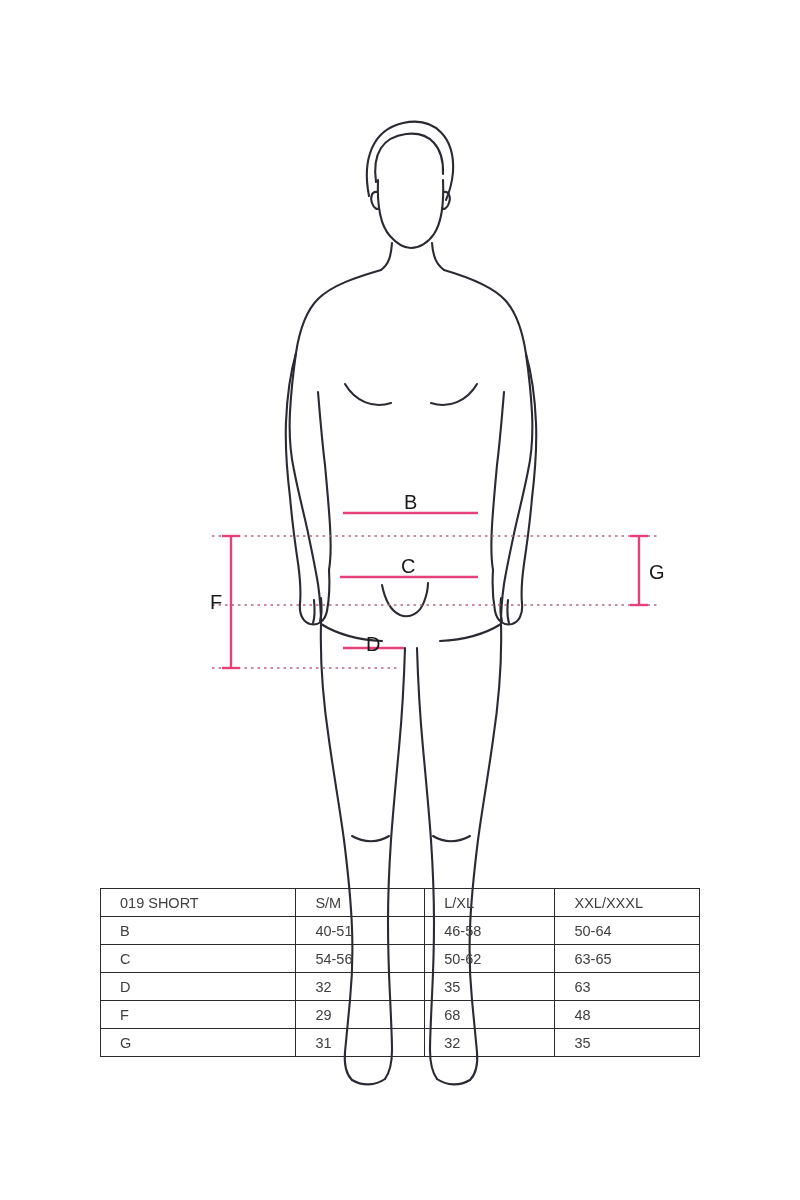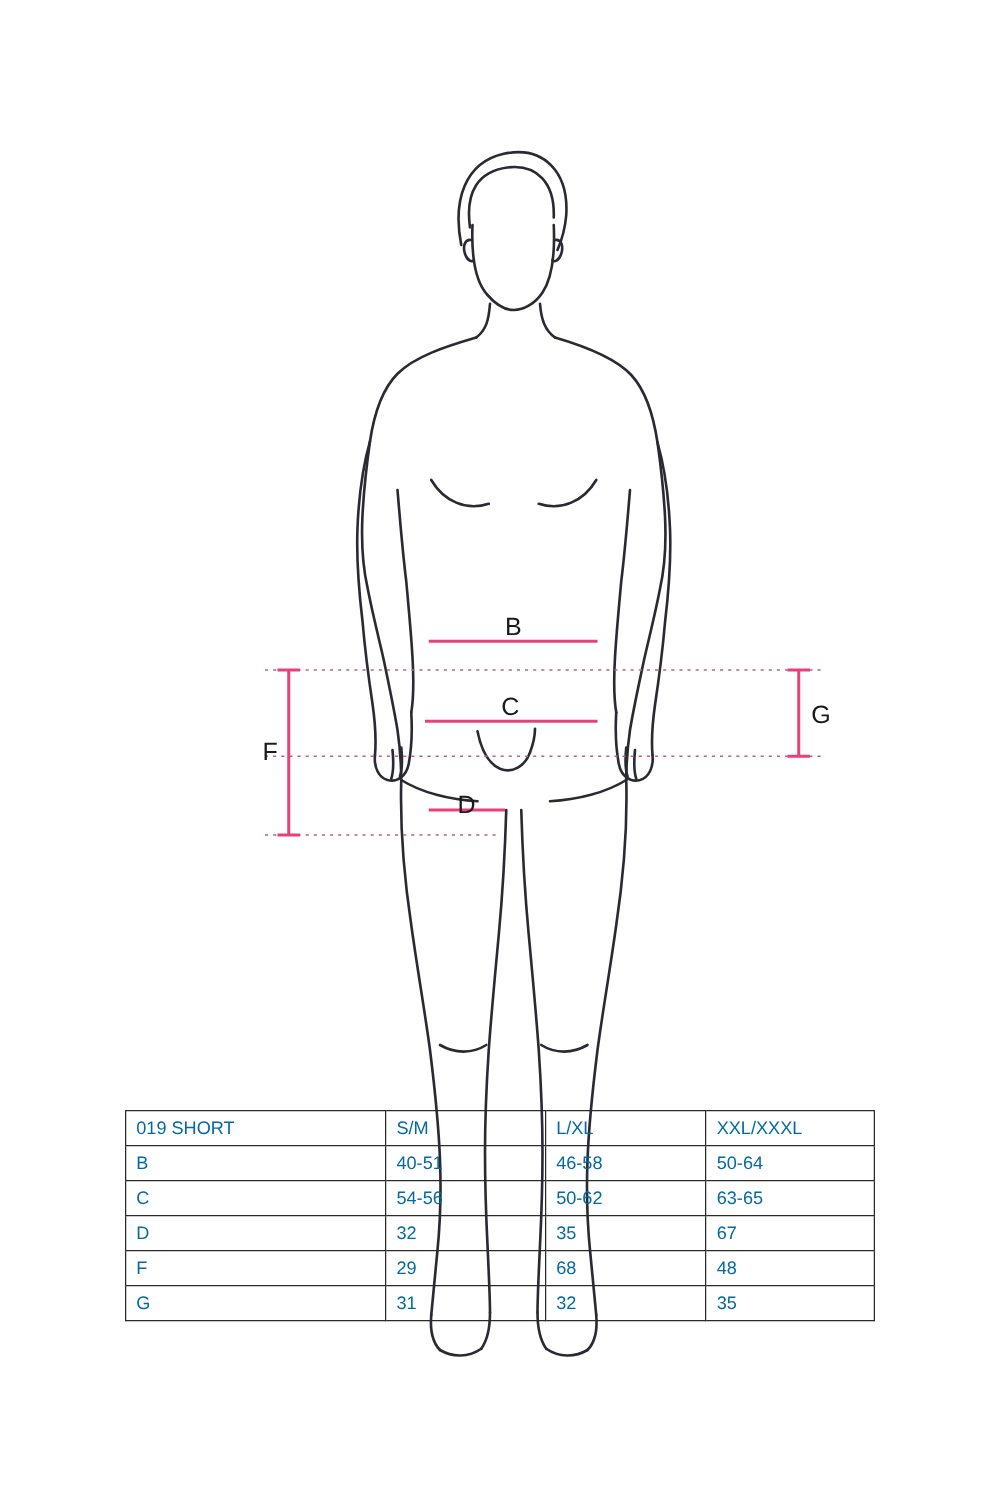--- a/index.html
+++ b/index.html
@@ -38,23 +38,23 @@
   }
   table.size-table {
     border-collapse: collapse;
     width: 600px;
     background: transparent;
     font-size: 14.5px;
   }
   table.size-table td {
     border: 1px solid #2b2b2b;
     height: 27px;
-    padding: 0 8px;
+    padding: 0 19px;
     font-family: "Liberation Sans", sans-serif;
-    color: #0369a1;
+    color: #404040;
     background: rgba(255,255,255,0.0);
   }
   table.size-table td.rowlabel {
     width: 218px;
     text-align: left;
   }
   table.size-table td.val {
     width: 127px;
     text-align: left;
   }
@@ -207,21 +207,21 @@
       <tr>
         <td class="rowlabel">C</td>
         <td class="val">54-56</td>
         <td class="val">50-62</td>
         <td class="val">63-65</td>
       </tr>
       <tr>
         <td class="rowlabel">D</td>
         <td class="val">32</td>
         <td class="val">35</td>
-        <td class="val">67</td>
+        <td class="val">63</td>
       </tr>
       <tr>
         <td class="rowlabel">F</td>
         <td class="val">29</td>
         <td class="val">68</td>
         <td class="val">48</td>
       </tr>
       <tr>
         <td class="rowlabel">G</td>
         <td class="val">31</td>

